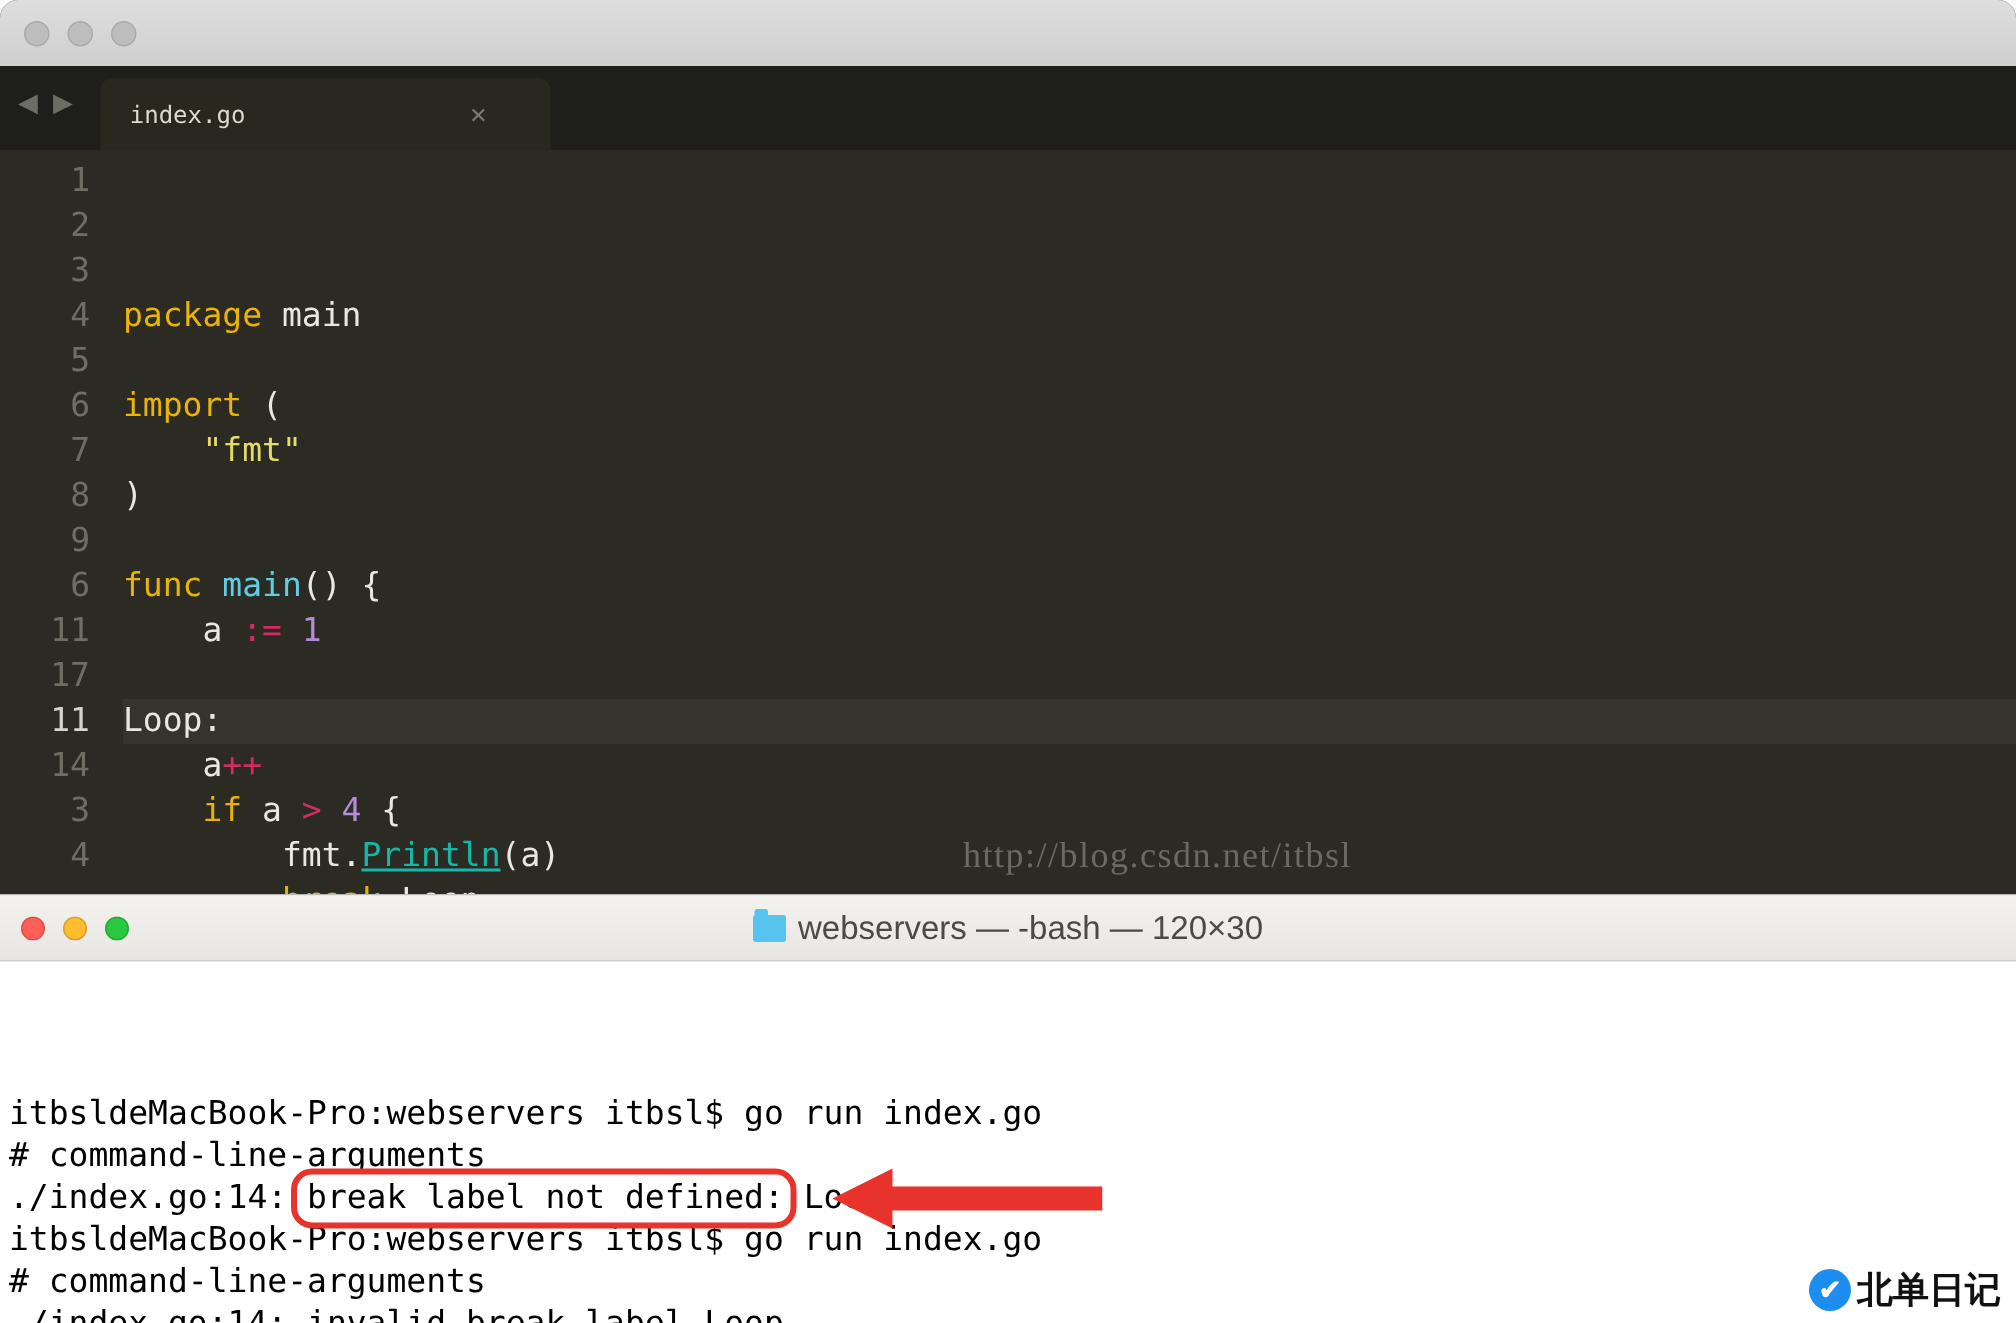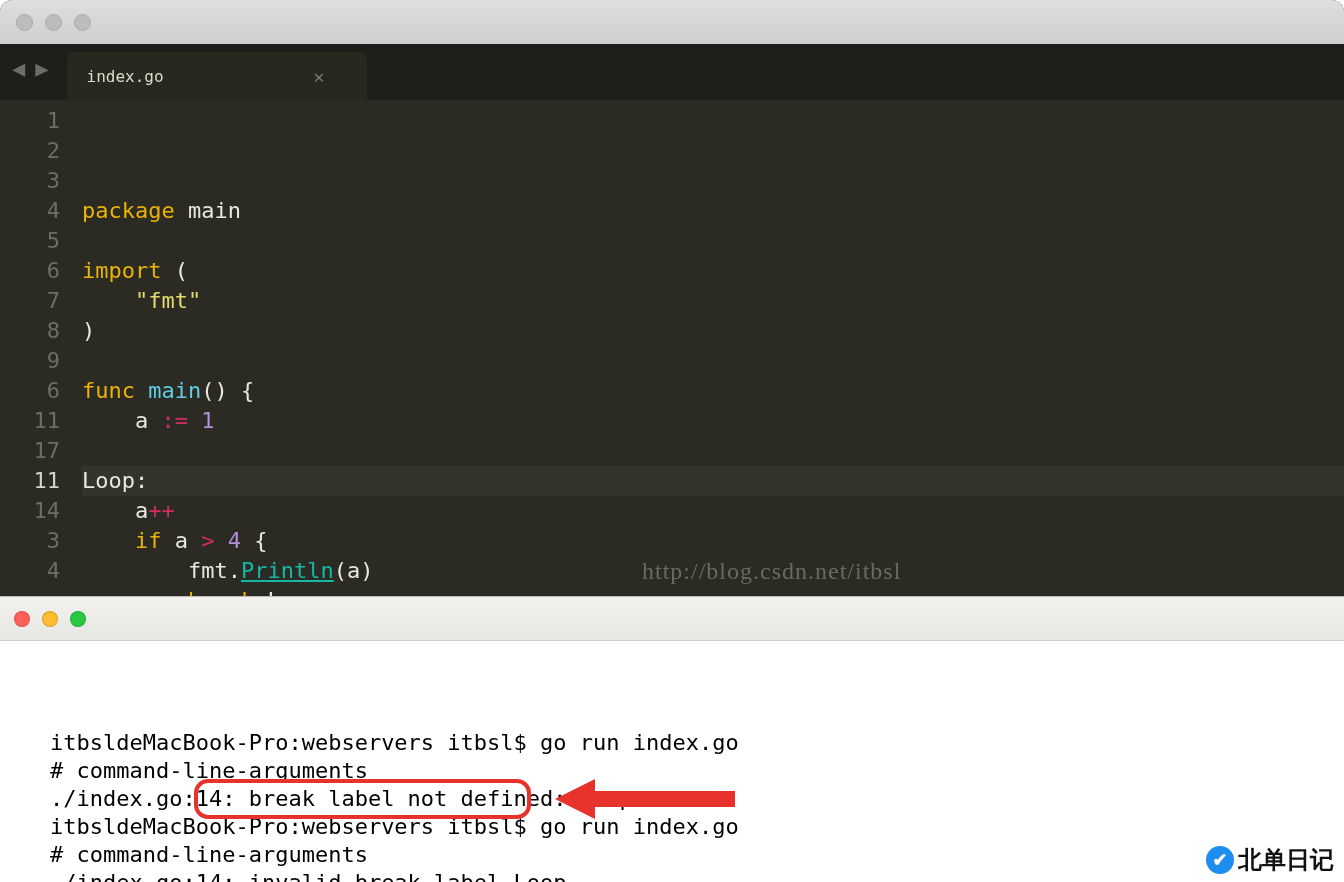--- a/index.html
+++ b/index.html
@@ -144,21 +144,21 @@
     background:#56c4ef; border-radius:2px 2px 0 0;
   }
 
   .term-body {
     font-family: Menlo, Monaco, monospace;
     color:#000; font-size:22px; line-height:28px;
     padding:4px 6px 20px 6px;
     white-space: pre;
     position: relative;
   }
-  .term-body .tl { height:28px;margin-left:44px; }
+  .term-body .tl { height:28px; }
 
   .red-box {
     position:absolute;
     border:4px solid #e8332c;
     border-radius:14px;
     pointer-events:none;
   }
   .red-arrow {
     position:absolute;
     pointer-events:none;
@@ -220,20 +220,24 @@
       <span class="watermark">http://blog.csdn.net/itbsl</span>
     <div class="hl-line" style="top: 360px;"></div><div class="ln" style="position: relative;"><span class="kw-red">package</span><span class="plain"> main</span></div><div class="ln" style="position: relative;"></div><div class="ln" style="position: relative;"><span class="kw-red">import</span><span class="plain"> (</span></div><div class="ln" style="position: relative;"><span class="plain">    </span><span class="str">"fmt"</span></div><div class="ln" style="position: relative;"><span class="plain">)</span></div><div class="ln" style="position: relative;"></div><div class="ln" style="position: relative;"><span class="kw-red">func</span><span class="plain"> </span><span class="kw-cyan">main</span><span class="plain">() {</span></div><div class="ln" style="position: relative;"><span class="plain">    a </span><span class="op">:=</span><span class="plain"> </span><span class="num">1</span></div><div class="ln" style="position: relative;"></div><div class="ln" style="position: relative;"><span class="plain">Loop:</span></div><div class="ln" style="position: relative;"><span class="plain">    a</span><span class="op">++</span></div><div class="ln" style="position: relative;"><span class="plain">    </span><span class="kw-red">if</span><span class="plain"> a </span><span class="op">&gt;</span><span class="plain"> </span><span class="num">4</span><span class="plain"> {</span></div><div class="ln" style="position: relative;"><span class="plain">        fmt.</span><span class="call">Println</span><span class="plain">(a)</span></div><div class="ln" style="position: relative;"><span class="plain">        </span><span class="kw-red">break</span><span class="plain"> Loop</span></div><div class="ln" style="position: relative;"><span class="plain">    }</span></div><div class="ln" style="position: relative;"><span class="plain">}</span></div></div>
   </div>
 </div>
 
 <div class="terminal-window">
   <div class="term-titlebar">
     <span class="dot dot-r"></span>
     <span class="dot dot-y"></span>
     <span class="dot dot-g"></span>
+    <div class="term-title-center">
+      <span class="folder-icon"></span>
+      <span>webservers — -bash — 120×30</span>
+    </div>
   </div>
   <div class="term-body" id="termBody">
     
     <div class="tl">itbsldeMacBook-Pro:webservers itbsl$ go run index.go</div><div class="tl"># command-line-arguments</div><div class="tl">./index.go:14: break label not defined: Loop</div><div class="tl">itbsldeMacBook-Pro:webservers itbsl$ go run index.go</div><div class="tl"># command-line-arguments</div><div class="tl">./index.go:14: invalid break label Loop</div><div class="red-box" id="redbox" style="top: 138px; left: 194px; width: 336.8px; height: 40px;"></div>
     <svg class="red-arrow" id="redarrow" width="180" height="60" style="top: 128px; left: 554.8px;">
       <defs></defs>
       <polygon points="0,30 40,10 40,22 180,22 180,38 40,38 40,50" fill="#e8332c"></polygon>
     </svg>
   </div>
 </div>

